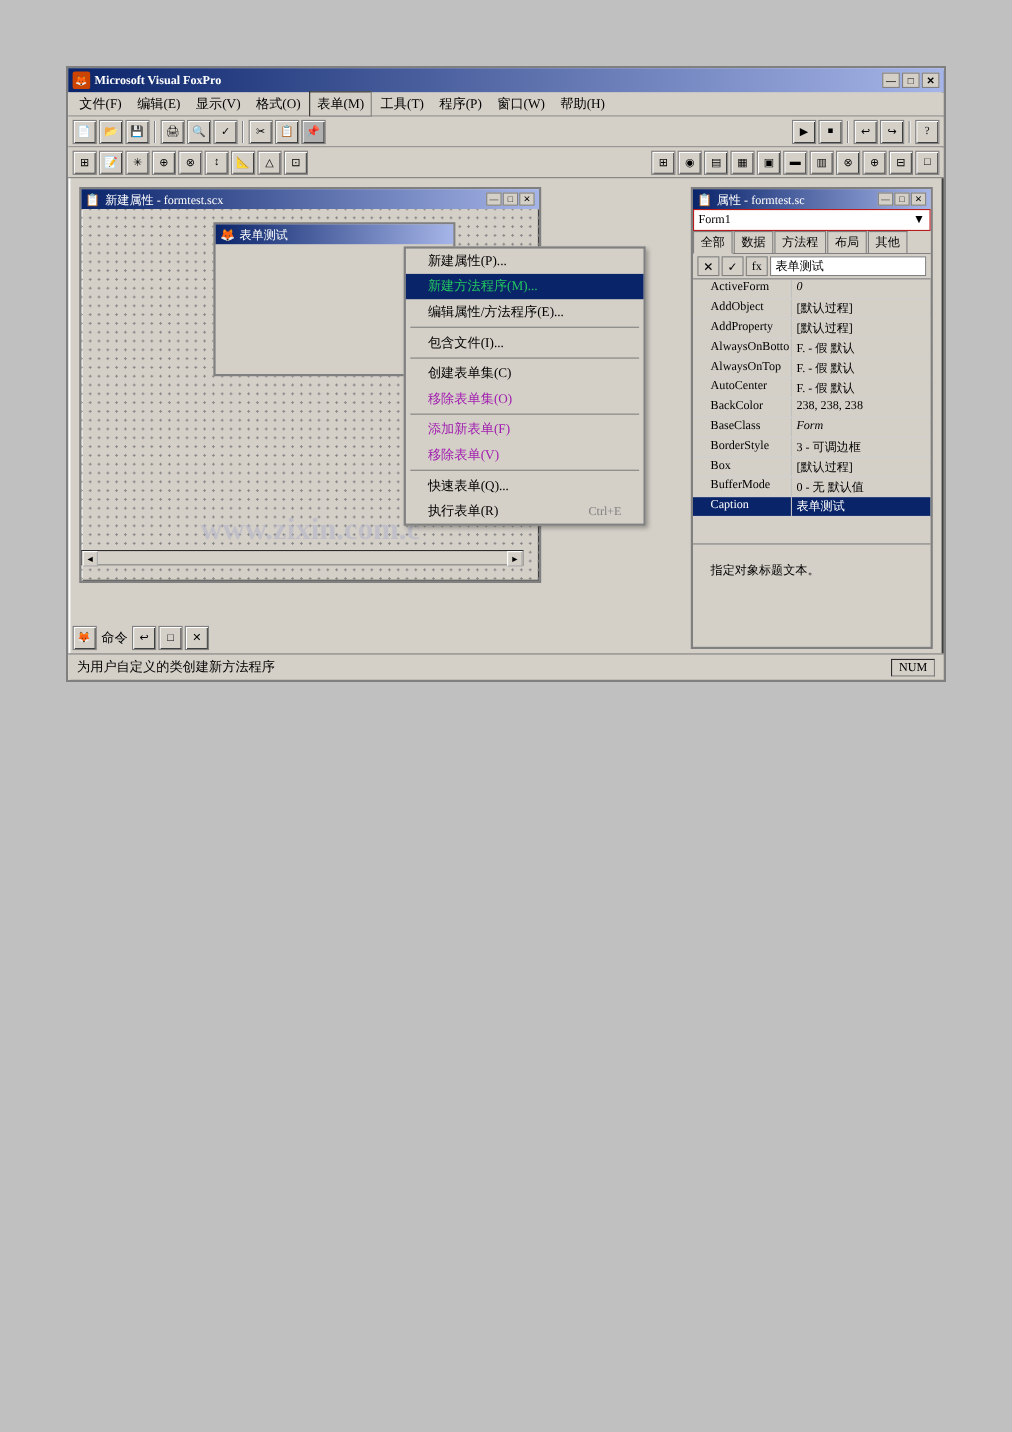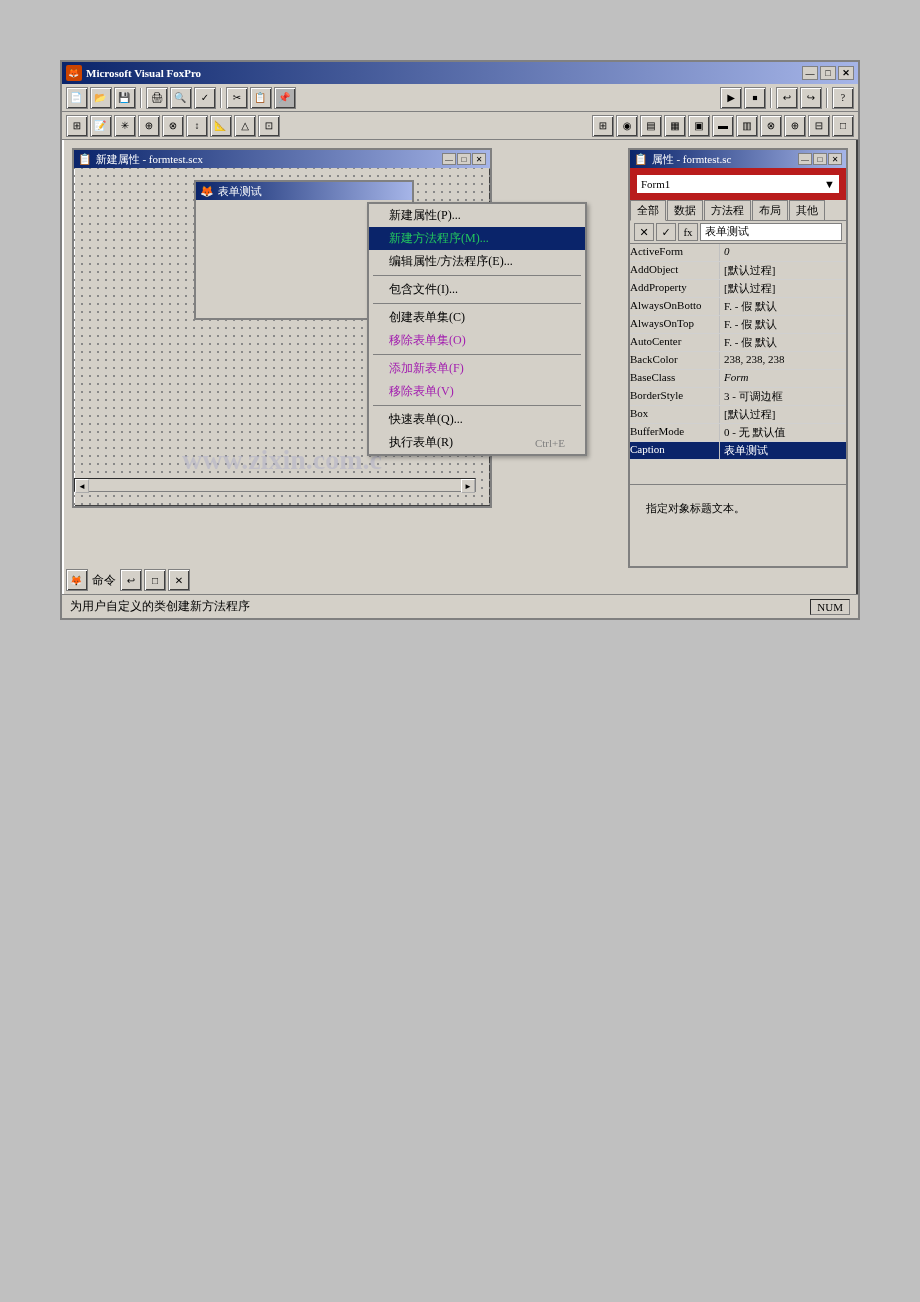--- a/index.html
+++ b/index.html
@@ -237,23 +237,23 @@
       background: #d4d0c8;
       border: 1px solid #808080;
       font-size: 8px;
       display: flex;
       align-items: center;
       justify-content: center;
       color: #000;
     }
     .properties-dropdown {
       width: 100%;
-      height: 32px;
+      height: 20px;
       background: white;
-      border: 7px solid #b91c1c;
+      border: 1px solid #b91c1c;
       display: flex;
       align-items: center;
       justify-content: space-between;
       padding: 0 4px;
       font-size: 11px;
     }
     .properties-tabs {
       display: flex;
       border-bottom: 1px solid #808080;
       background: #d4d0c8;
@@ -312,21 +312,21 @@
       height: 18px;
       border-bottom: 1px solid #d0d0d0;
       font-size: 11px;
     }
     .prop-row.highlighted {
       background: #0a246a;
       color: white;
     }
     .prop-name {
       width: 90px;
-      padding: 1px 0;
+      padding: 1px 16px;
       border-right: 1px solid #c0c0c0;
       overflow: hidden;
       white-space: nowrap;
     }
     .prop-value {
       flex: 1;
       padding: 1px 4px;
       overflow: hidden;
       white-space: nowrap;
     }
@@ -449,20 +449,31 @@
       <div class="fox-icon">🦊</div>
       <span>Microsoft Visual FoxPro</span>
     </div>
     <div class="title-buttons">
       <div class="title-btn">—</div>
       <div class="title-btn">□</div>
       <div class="title-btn">✕</div>
     </div>
   </div>
 
+  <div class="menu-bar">
+    <div class="menu-item">文件(F)</div>
+    <div class="menu-item">编辑(E)</div>
+    <div class="menu-item">显示(V)</div>
+    <div class="menu-item">格式(O)</div>
+    <div class="menu-item" style="background:#d4d0c8; border: 1px inset #808080;">表单(M)</div>
+    <div class="menu-item">工具(T)</div>
+    <div class="menu-item">程序(P)</div>
+    <div class="menu-item">窗口(W)</div>
+    <div class="menu-item">帮助(H)</div>
+  </div>
 
   <div class="toolbar">
     <div class="toolbar-btn">📄</div>
     <div class="toolbar-btn">📂</div>
     <div class="toolbar-btn">💾</div>
     <div class="toolbar-separator"></div>
     <div class="toolbar-btn">🖨</div>
     <div class="toolbar-btn">🔍</div>
     <div class="toolbar-btn">✓</div>
     <div class="toolbar-separator"></div>

